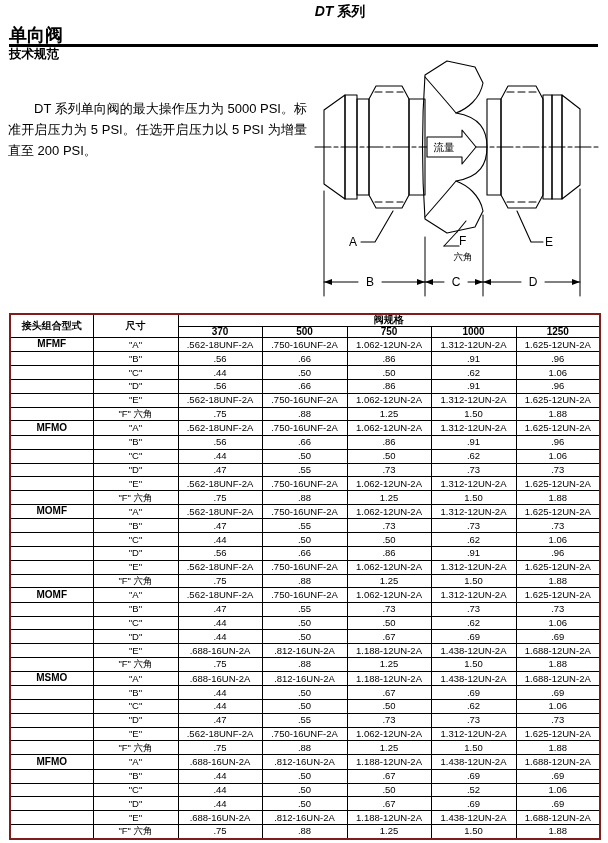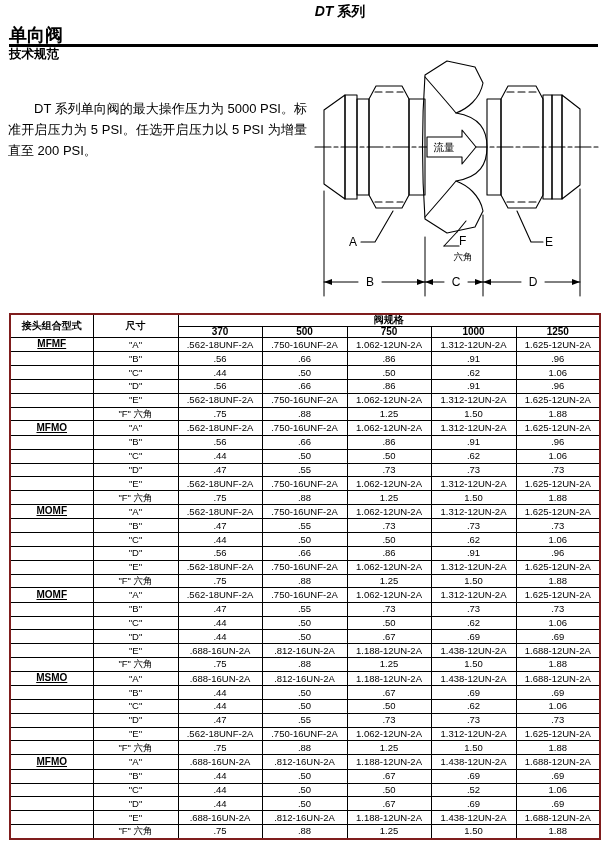--- a/index.html
+++ b/index.html
@@ -21,21 +21,21 @@
 
   
   #valve-svg{position:absolute;top:55px;left:305px;}
 
   
   #dim-table{position:absolute;top:313px;left:9px;width:590px;height:527px;
              border-collapse:collapse;table-layout:fixed;border:2px solid #7f1d1d;}
   #dim-table th,#dim-table td{border:1px solid #000;padding:0;text-align:center;
              vertical-align:middle;font-size:9.5px;line-height:1.05;overflow:hidden;white-space:nowrap;}
   #dim-table thead th{font-weight:bold;font-size:10px;}
-  #dim-table td.combo{font-weight:bold;font-size:10px;text-decoration:underline;}
+  #dim-table td.combo{font-weight:bold;font-size:10px;}
   #dim-table td.size{font-size:9.5px;}
 </style>
 </head>
 <body>
 
 <div id="page">
 
   <div id="series-title">
     <span class="code">DT</span><span class="suffix">系列</span>
   </div>

